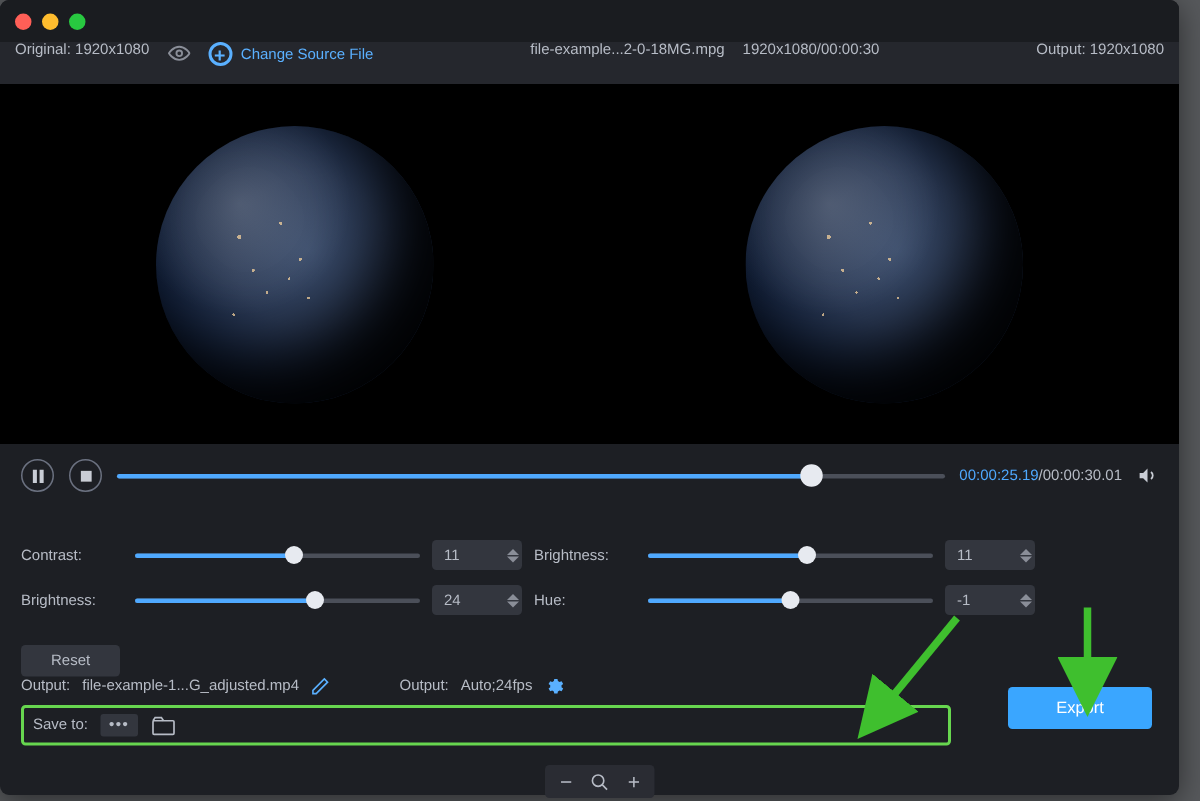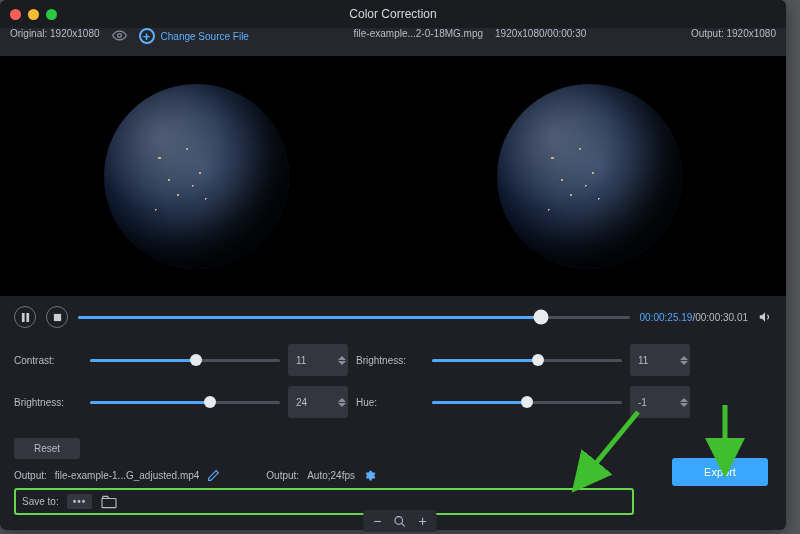--- a/index.html
+++ b/index.html
@@ -31,44 +31,44 @@
       radial-gradient(2px 2px at 30% 40%, #ffd9a0 70%, transparent 72%),
       radial-gradient(1.5px 1.5px at 35% 52%, #ffd9a0 70%, transparent 72%),
       radial-gradient(1.5px 1.5px at 45% 35%, #ffd9a0 70%, transparent 72%),
       radial-gradient(1.5px 1.5px at 52% 48%, #ffd9a0 70%, transparent 72%),
       radial-gradient(1.2px 1.2px at 40% 60%, #ffd9a0 70%, transparent 72%),
       radial-gradient(1.2px 1.2px at 28% 68%, #ffd9a0 70%, transparent 72%),
       radial-gradient(1.2px 1.2px at 55% 62%, #ffd9a0 70%, transparent 72%),
       radial-gradient(1.2px 1.2px at 48% 55%, #ffd9a0 70%, transparent 72%);
     opacity:.7}
   .controls{padding:10px 14px 6px 14px;color:var(--text)}
-  .play-row{display:flex;align-items:center;gap:10px;margin-bottom:16px}
+  .play-row{display:flex;align-items:center;gap:10px;margin-bottom:32px}
   .round-btn{width:22px;height:22px;border-radius:50%;border:1px solid #6b7180;display:flex;align-items:center;justify-content:center;cursor:pointer}
   .round-btn svg{width:9px;height:9px;fill:#c9cdd5}
   .timeline{flex:1;position:relative;height:14px;display:flex;align-items:center}
   .track{height:3px;width:100%;background:#4b4f59;border-radius:2px;position:relative}
   .track .fill{position:absolute;left:0;top:0;bottom:0;background:var(--accent-light);border-radius:2px}
   .thumb{position:absolute;width:15px;height:15px;background:#e7eaf0;border-radius:50%;top:50%;transform:translate(-50%,-50%)}
   .time{font-size:10px;white-space:nowrap}
   .time .cur{color:var(--accent-light)}
   .time .dur{color:var(--text)}
   .vol-icon svg{width:14px;height:14px;fill:#c9cdd5;display:block}
   .adjust-grid{display:grid;grid-template-columns:68px 190px 60px 68px 190px 60px;row-gap:10px;column-gap:8px;align-items:center;font-size:10px;margin-bottom:20px}
   .adjust-grid .lbl{color:var(--text);text-align:left}
   .slider{position:relative;height:12px;display:flex;align-items:center}
   .slider .strack{height:3px;width:100%;background:#4b4f59;border-radius:2px;position:relative}
   .slider .sfill{position:absolute;left:0;top:0;bottom:0;background:var(--accent-light);border-radius:2px}
   .slider .sthumb{position:absolute;width:12px;height:12px;background:#e7eaf0;border-radius:50%;top:50%;transform:translate(-50%,-50%)}
-  .stepper{display:flex;background:var(--panel2);border-radius:3px;height:32px;align-items:center;padding:0 2px 0 8px;justify-content:space-between}
+  .stepper{display:flex;background:var(--panel2);border-radius:3px;height:20px;align-items:center;padding:0 2px 0 8px;justify-content:space-between}
   .stepper .val{color:var(--text);font-size:10px}
   .stepper .arrows{display:flex;flex-direction:column;gap:1px}
   .stepper .arrows span{width:0;height:0;border-left:4px solid transparent;border-right:4px solid transparent;cursor:pointer}
   .stepper .arrows .up{border-bottom:4px solid #8a8e98}
   .stepper .arrows .dn{border-top:4px solid #8a8e98}
-  .reset{background:var(--panel2);color:var(--text);font-size:10px;padding:5px 20px;border-radius:3px;cursor:pointer;display:inline-block;margin-bottom:10px}
+  .reset{background:var(--panel2);color:var(--text);font-size:10px;padding:5px 20px;border-radius:3px;cursor:pointer;display:inline-block;}
   .output-row{display:flex;align-items:center;gap:8px;font-size:10px;margin-bottom:6px}
   .output-row .lbl{color:var(--text)}
   .pencil-icon svg,.gear-icon svg{width:13px;height:13px;display:block}
   .save-row{display:flex;align-items:center;gap:8px;font-size:10px;border:2px solid #67d64f;border-radius:3px;padding:4px 6px;width:620px}
   .save-row .path{flex:1;color:var(--text-dim);overflow:hidden;text-overflow:ellipsis;white-space:nowrap}
   .dots-btn{color:var(--text);cursor:pointer;padding:2px 6px;background:var(--panel2);border-radius:2px;font-weight:bold;letter-spacing:1px}
   .folder-icon svg{width:18px;height:14px;display:block}
   .export-btn{position:absolute;right:18px;bottom:44px;width:96px;height:28px;background:var(--export);color:#fff;display:flex;align-items:center;justify-content:center;font-size:11px;border-radius:3px;cursor:pointer}
   .bottom-zoom{position:absolute;bottom:2px;left:50%;transform:translateX(-50%);display:flex;gap:12px;align-items:center;color:#b7bcc6;background:#2a2c33;padding:3px 10px;border-radius:3px}
   .bottom-zoom span{cursor:pointer;font-size:14px}
@@ -80,21 +80,20 @@
 <body>
 
 <div class="window">
 
   <div class="titlebar">
     <div class="traffic">
       <div class="dot r"></div>
       <div class="dot y"></div>
       <div class="dot g"></div>
     </div>
-    <div class="title">Color Correction</div>
   </div>
 
   <div class="infobar">
     <span><span>Original:</span> <span>1920x1080</span></span>
     <span class="eye-icon">
       <svg viewBox="0 0 24 24" fill="none" stroke="#8a8e98" stroke-width="2">
           <path d="M1 12s4-7 11-7 11 7 11 7-4 7-11 7S1 12 1 12z"></path>
           <circle cx="12" cy="12" r="3"></circle>
         </svg>
     </span>

